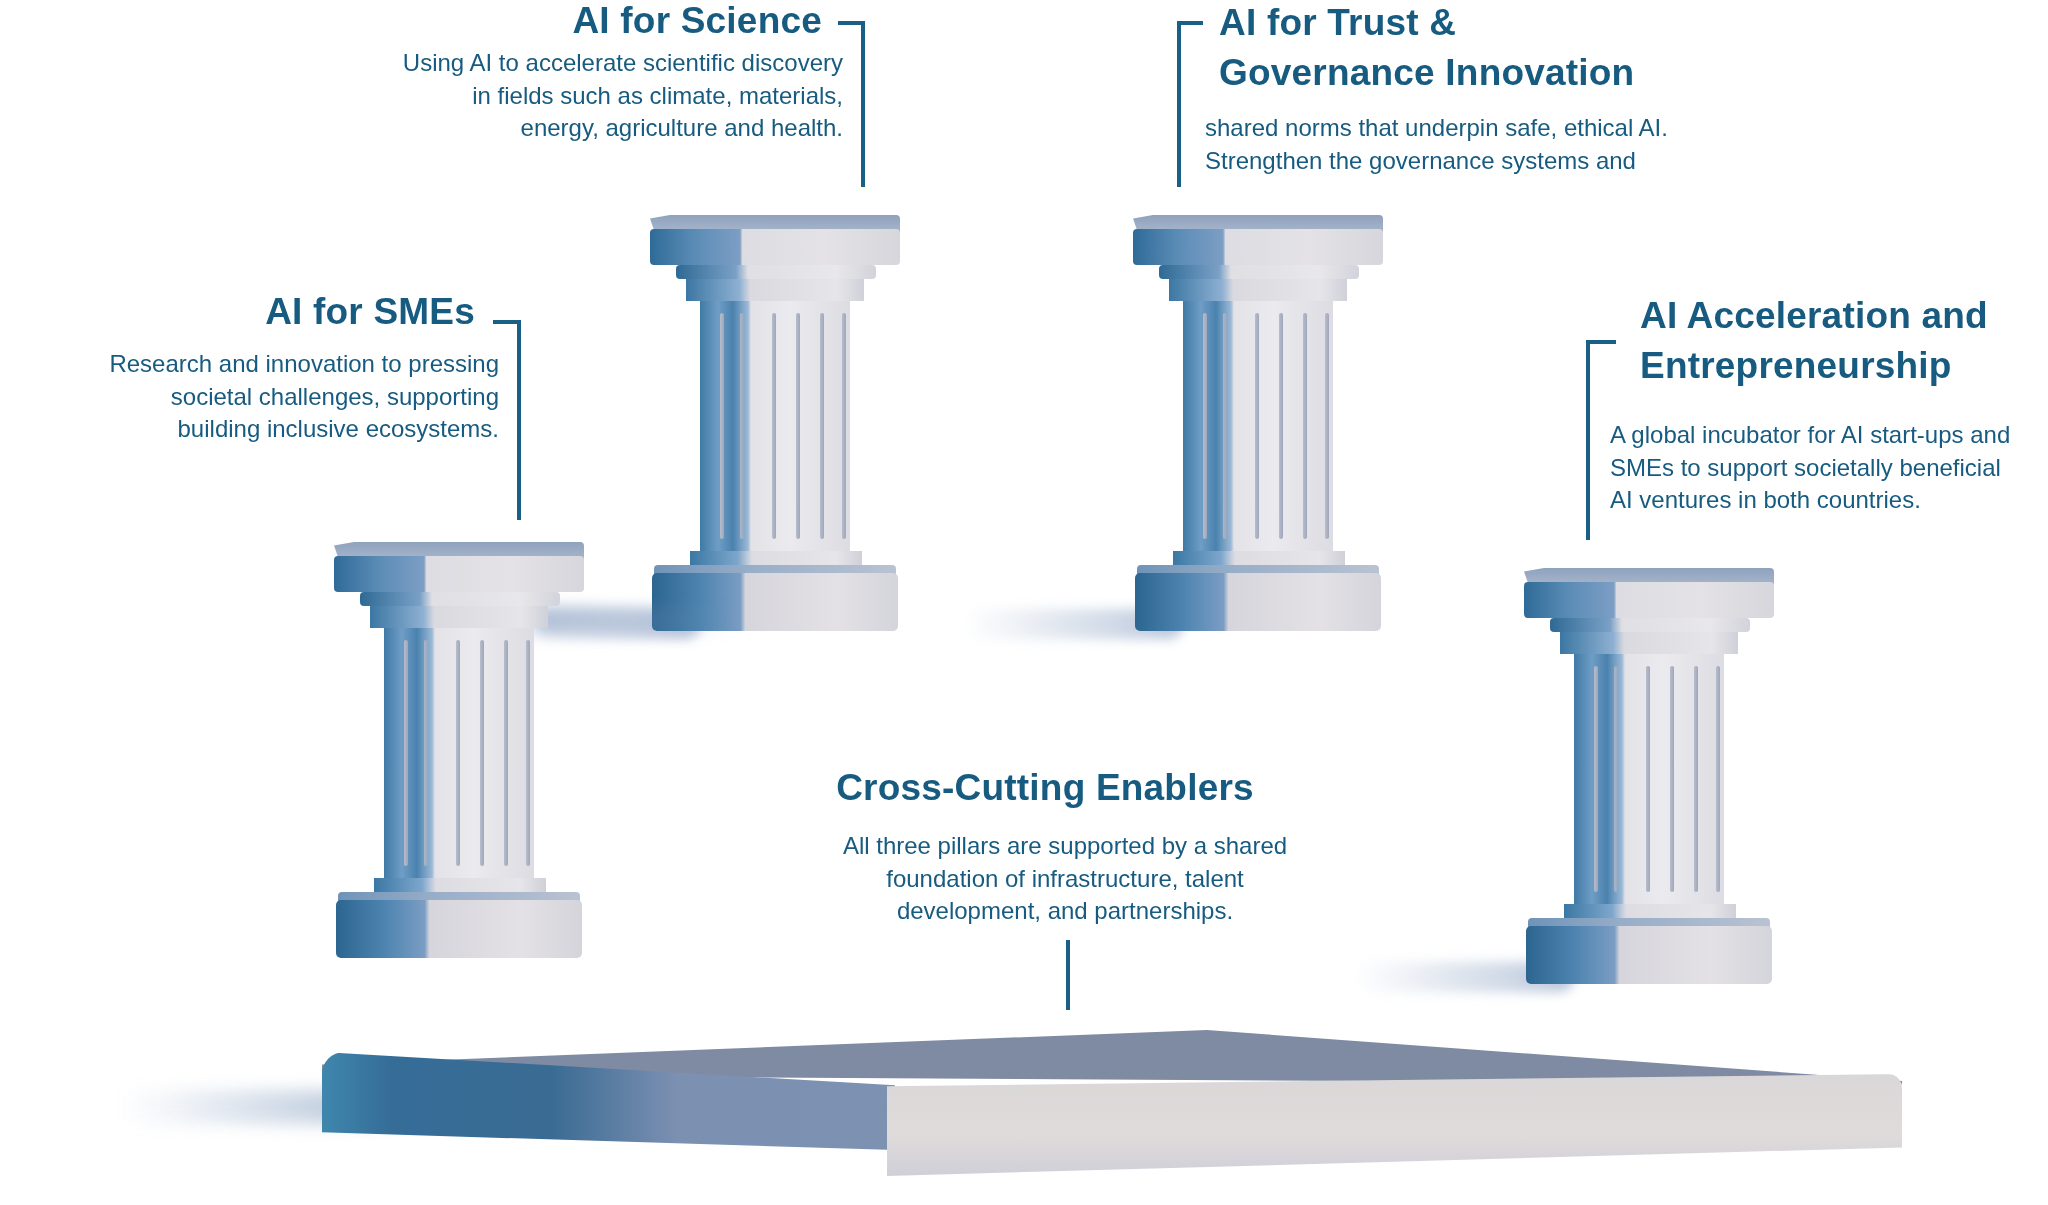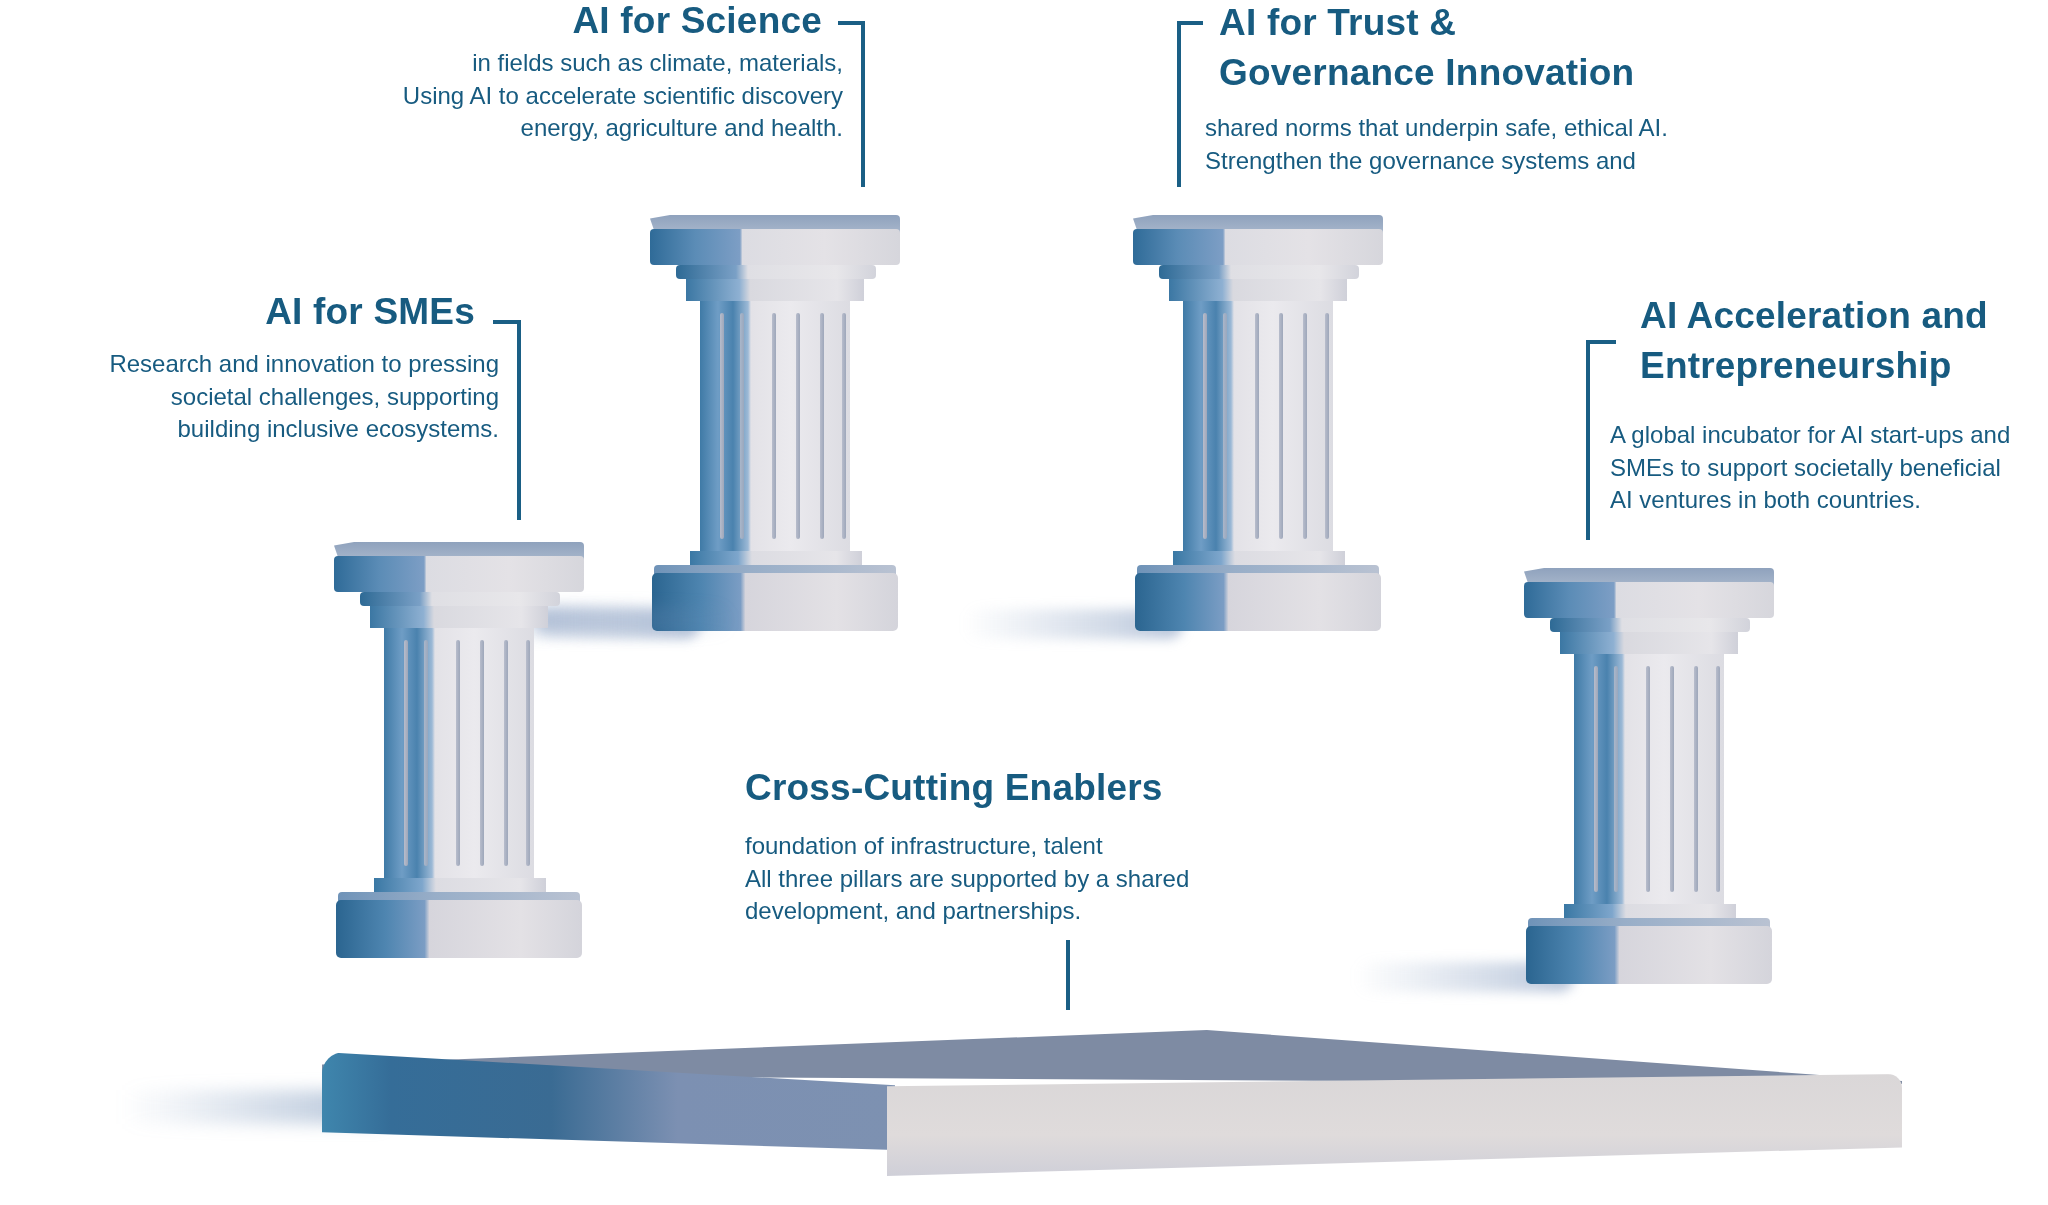--- a/index.html
+++ b/index.html
@@ -1,21 +1,21 @@
 <!DOCTYPE html>
 <html><head>
 <meta charset="utf-8">
 <style>
   html, body { margin:0; padding:0; background:#ffffff; }
   body { width:2048px; height:1205px; position:relative; overflow:hidden;
          font-family:"Liberation Sans", "DejaVu Sans", sans-serif; color:#175b80; }
   .heading { position:absolute; font-weight:700; font-size:37px; line-height:50px; color:#175b80; letter-spacing:0.2px; white-space:nowrap; }
   .desc { position:absolute; font-size:24px; line-height:32.5px; color:#175b80; white-space:nowrap; }
   .right { text-align:right; }
-  .center { }
+  .center { text-align:center; }
   .bar { position:absolute; background:#1a5f85; }
   
   .pillar { position:absolute; width:250px; height:430px; }
   .pillar .shadow { position:absolute; left:-170px; bottom:6px; width:220px; height:30px;
       background:linear-gradient(90deg, rgba(255,255,255,0) 0%, rgba(150,170,200,0.45) 70%, rgba(120,145,185,0.55) 100%);
       filter:blur(6px); border-radius:20px; }
   .pillar .shadow-top { position:absolute; right:-150px; top:64px; width:200px; height:28px;
       background:linear-gradient(90deg, rgba(120,145,185,0.5) 0%, rgba(255,255,255,0) 100%);
       filter:blur(7px); border-radius:20px; }
   .cap-top { position:absolute; left:0; top:0; width:250px; height:18px;
@@ -48,22 +48,22 @@
       clip-path:polygon(0% 12%, 100% 0%, 100% 72%, 0% 100%); }
   .plat-shadow { position:absolute; left:-200px; top:60px; width:260px; height:34px; filter:blur(8px);
       background:linear-gradient(90deg, rgba(255,255,255,0), rgba(110,140,180,0.5)); }
 </style>
 </head>
 <body>
 
 <div>
   <div class="heading right" style="right:1226px; top:-4px;">AI for Science</div>
   <div class="desc right" style="right:1205px; top:47px;">
+    <div>Using AI to accelerate scientific discovery</div>
     <div>in fields such as climate, materials,</div>
-    <div>Using AI to accelerate scientific discovery</div>
     <div>energy, agriculture and health.</div>
   </div>
   <div class="bar" style="left:838px; top:21px; width:27px; height:4px;"></div>
   <div class="bar" style="left:861px; top:21px; width:4px; height:166px;"></div>
 </div>
 
 <div>
   <div class="bar" style="left:1177px; top:21px; width:4px; height:166px;"></div>
   <div class="bar" style="left:1177px; top:21px; width:26px; height:4px;"></div>
   <div class="heading" style="left:1219px; top:-2px;">
@@ -97,22 +97,22 @@
   <div class="desc" style="left:1610px; top:419px;">
     <div>A  global incubator for AI start-ups and</div>
     <div>SMEs to support societally beneficial</div>
     <div>AI ventures in both countries.</div>
   </div>
 </div>
 
 <div>
   <div class="heading center" style="left:745px; width:600px; top:763px;">Cross-Cutting Enablers</div>
   <div class="desc center" style="left:745px; width:640px; top:830px;">
+    <div>All three pillars are supported by a shared</div>
     <div>foundation of infrastructure, talent</div>
-    <div>All three pillars are supported by a shared</div>
     <div>development, and partnerships.</div>
   </div>
   <div class="bar" style="left:1066px; top:940px; width:4px; height:70px;"></div>
 </div>
 
 <div class="pillar" style="left:650px; top:215px;">
   <div class="shadow"></div>
   <div class="cap-top"></div>
     <div class="cap-front"></div>
     <div class="cap-ring"></div>

